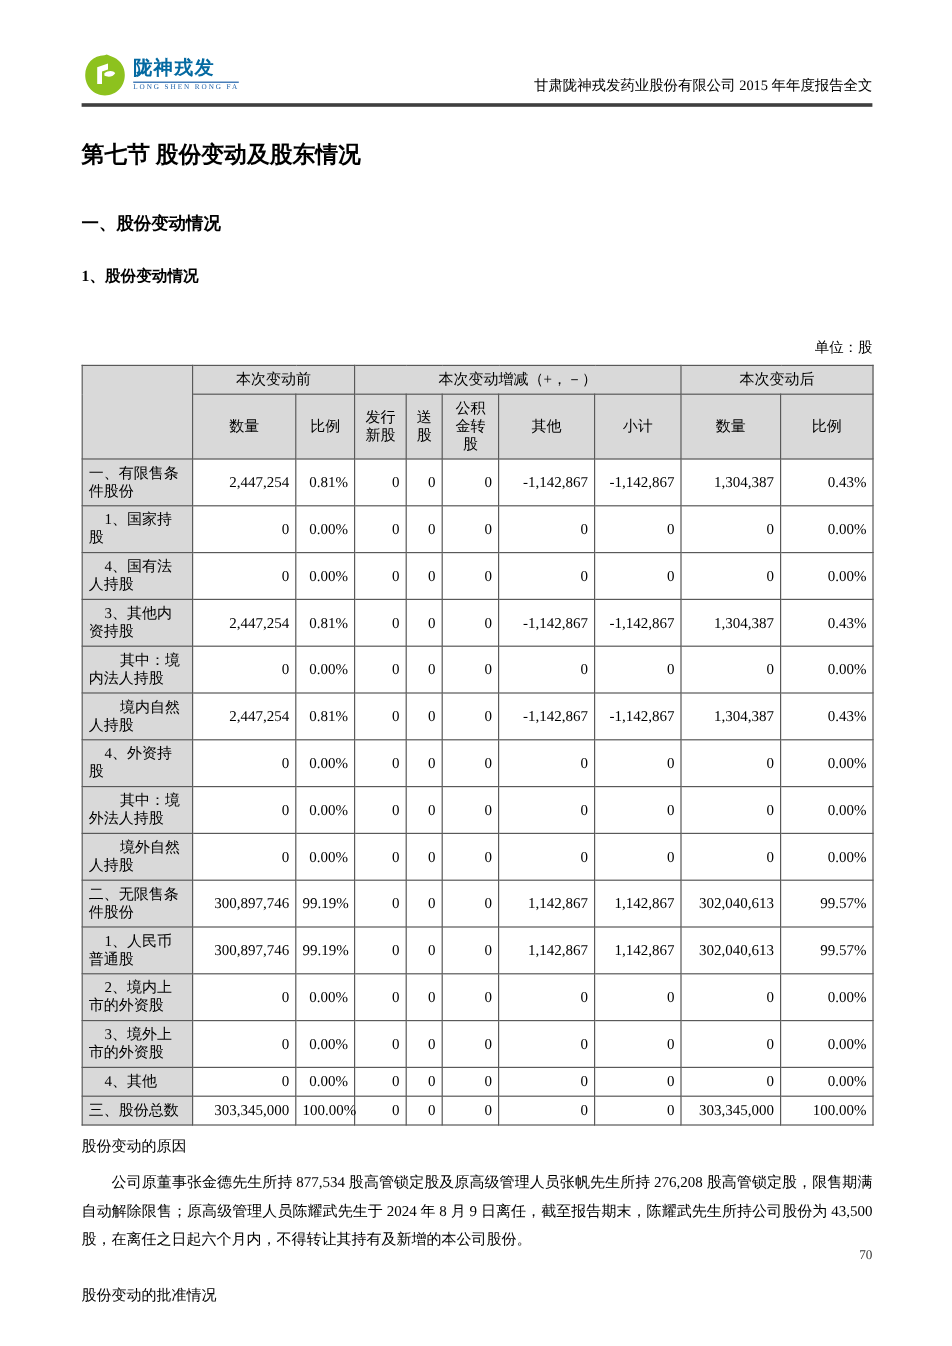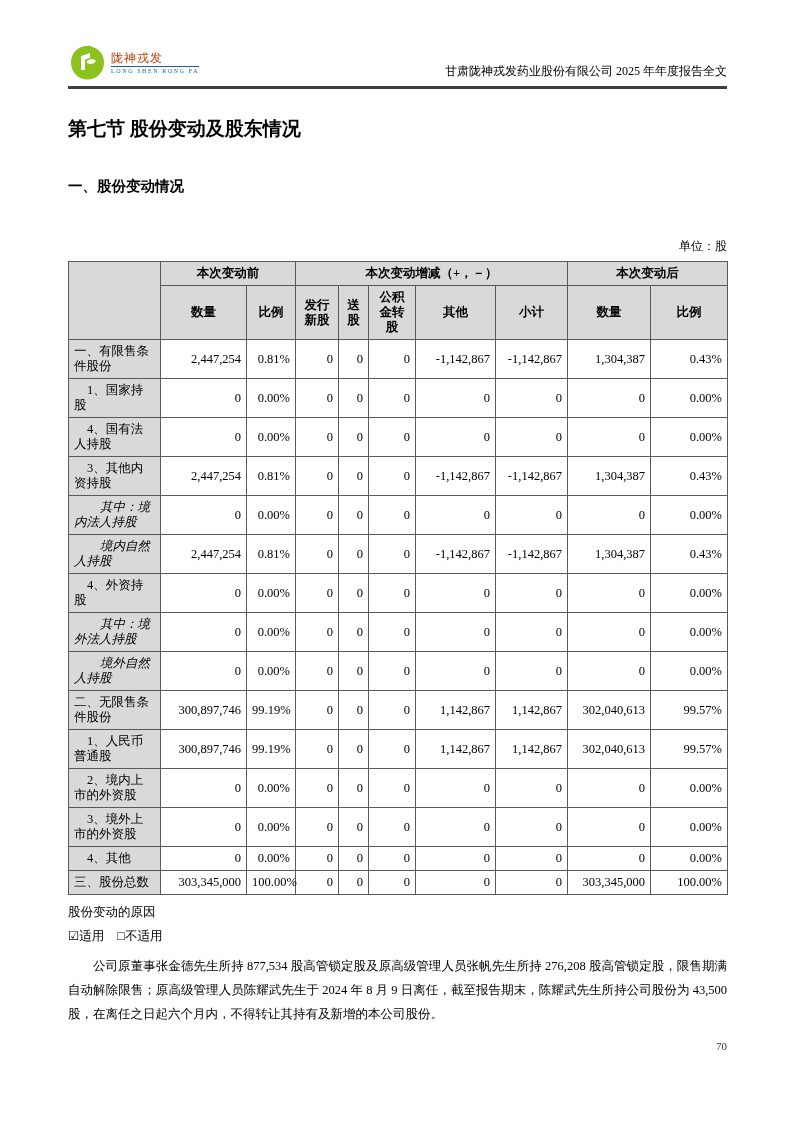--- a/index.html
+++ b/index.html
@@ -6,38 +6,38 @@
   html,body { background:#ffffff; }
   body { font-family:"Liberation Serif","DejaVu Serif",serif; color:#000; }
   .page { position:relative; width:793px; height:1122px; background:#fff; overflow:hidden; }
   .content { margin:0 66px 0 68px; }
 
   
   .hdr { padding-top:44px; display:flex; justify-content:space-between; align-items:flex-end; }
   .logo { display:flex; align-items:center; gap:5px; }
   .logo svg { display:block; }
   .brand { display:flex; flex-direction:column; line-height:1; }
-  .brand-cn { font-size:12px; font-weight:normal; color:#c2410c; letter-spacing:1px; }
+  .brand-cn { font-size:16px; font-weight:bold; color:#0369a1; letter-spacing:1px; }
   .brand-en { font-size:6px; color:#1c5fa8; letter-spacing:1.6px; margin-top:2px; border-top:1px solid #1c5fa8; padding-top:1px; }
   .doc-title { font-size:12px; padding-bottom:2px; }
   .hdr-rule { height:3px; background:#3f3f3f; margin-top:4px; }
 
   
   .title { text-align:left; font-size:19px; font-weight:bold; margin-top:27px; }
   .sec { font-size:14.5px; font-weight:bold; margin-top:35px; }
   .sub { font-size:13px; font-weight:bold; margin-top:25px; }
   .unit { font-size:12px; text-align:right; margin-top:42px; margin-bottom:6px; }
 
   
   table { width:659px; border-collapse:collapse; table-layout:fixed; font-size:12.5px; }
   th, td { border:1px solid #595959; line-height:15px; padding:4px 5px; vertical-align:middle; }
-  thead th { background:#d9d9d9; font-weight:bold; text-align:center; }
+  thead th { background:#d9d9d9; font-weight:normal; text-align:center; }
   td.lbl { background:#d9d9d9; text-align:left;margin-top:44px; }
   td.lbl.ind1 { text-indent:13px; }
-  td.lbl.ind2 { text-indent:26px;font-style:italic; }
+  td.lbl.ind2 { text-indent:26px; }
   td.num { text-align:right; background:#fff; }
   tr.grp-row th { height:24px; padding:2px 4px; }
 
   
   .note { font-size:12.5px; margin-top:9px; }
   .chk-line { font-size:12.5px; margin-top:7px; }
   .chk-line .chk { margin-right:10px; }
   .para { font-size:12.5px; line-height:24px; text-align:justify; text-indent:2em; margin-top:9px; width:659px; }
   .approval { font-size:12.5px; margin-top:26px; }
 
@@ -56,26 +56,27 @@
             <path d="M19 2 C10 2 3 9 3 18.5 C3 28 10 35.5 19.5 35.5 C29 35.5 36 28 36 18.5 C36 12 32.5 6.5 27 4 L21 1.5 Z" fill="#8dc21e"></path>
             <path d="M13 26 L13 12 L22 9 L22 14 L17 15.5 L17 26 Z" fill="#ffffff"></path>
             <path d="M19 17 C22 14.5 26.5 14.5 28 17 C26 20.5 21.5 20.5 19 19 Z" fill="#ffffff"></path>
           </svg>
         </span>
         <span class="brand">
           <span class="brand-cn">陇神戎发</span>
           <span class="brand-en">LONG SHEN RONG FA</span>
         </span>
       </div>
-      <div class="doc-title">甘肃陇神戎发药业股份有限公司 2025 年年度报告全文</div>
+      <div class="doc-title">甘肃陇神戎发药业股份有限公司 2015 年年度报告全文</div>
     </div>
     <div class="hdr-rule"></div>
 
     <div class="title">第七节 股份变动及股东情况</div>
     <div class="sec">一、股份变动情况</div>
+    <div class="sub">1、股份变动情况</div>
     <div class="unit">单位：股</div>
 
     <table>
       <colgroup>
         <col style="width:92px">
           <col style="width:86px">
           <col style="width:49px">
         <col style="width:43px">
           <col style="width:30px">
           <col style="width:47px">
@@ -281,21 +282,18 @@
             <td class="num">0</td>
             <td class="num">0</td>
             <td class="num">0</td>
             <td class="num">303,345,000</td>
             <td class="num">100.00%</td>
           </tr>
         </tbody>
     </table>
 
     <div class="note">股份变动的原因</div>
-    <div class="chk-line">
-      <span class="chk">☑适用</span>
-      <span class="chk">□不适用</span>
-    </div>
     <div class="para">公司原董事张金德先生所持 877,534 股高管锁定股及原高级管理人员张帆先生所持 276,208 股高管锁定股，限售期满自动解除限售；原高级管理人员陈耀武先生于 2024 年 8 月 9 日离任，截至报告期末，陈耀武先生所持公司股份为 43,500 股，在离任之日起六个月内，不得转让其持有及新增的本公司股份。</div>
+    <div class="approval">股份变动的批准情况</div>
 
   </div>
   <div class="pagenum">70</div>
 </div>
 
 </body></html>

